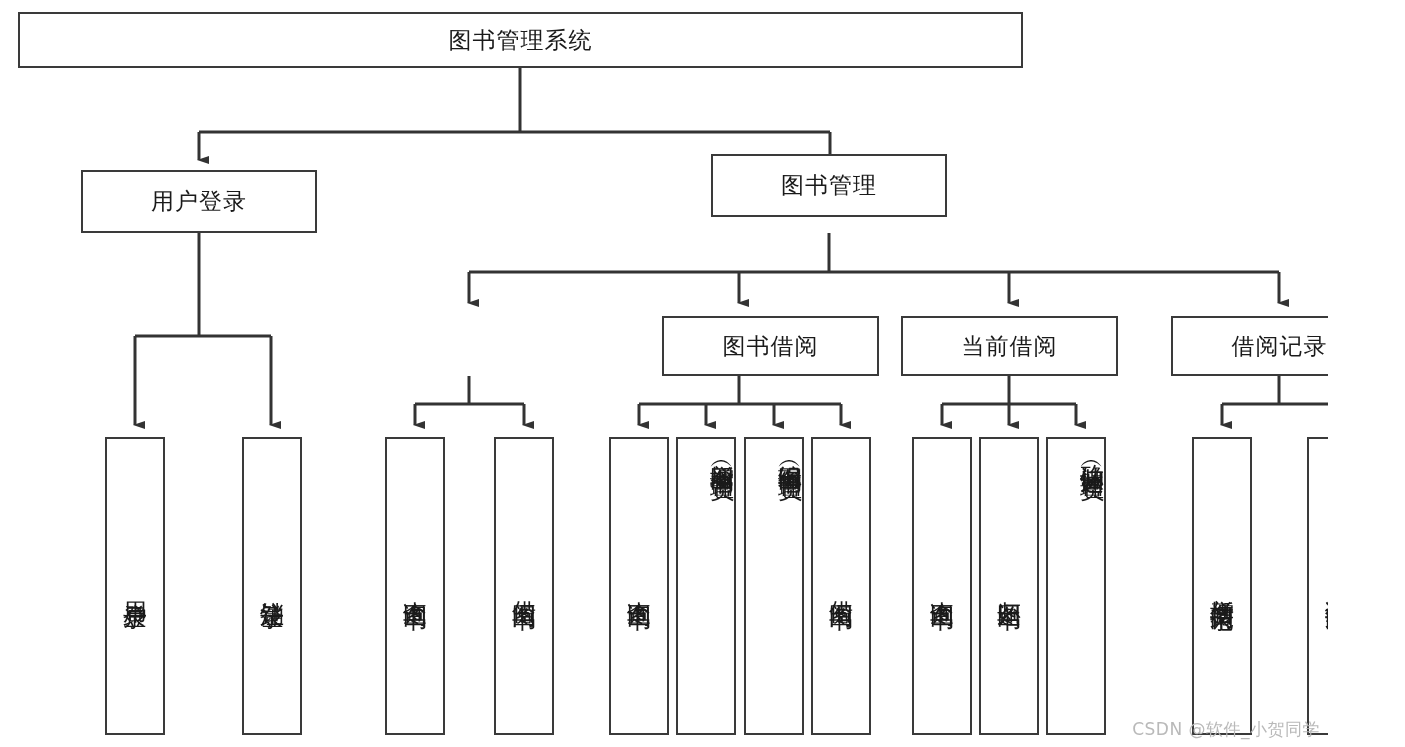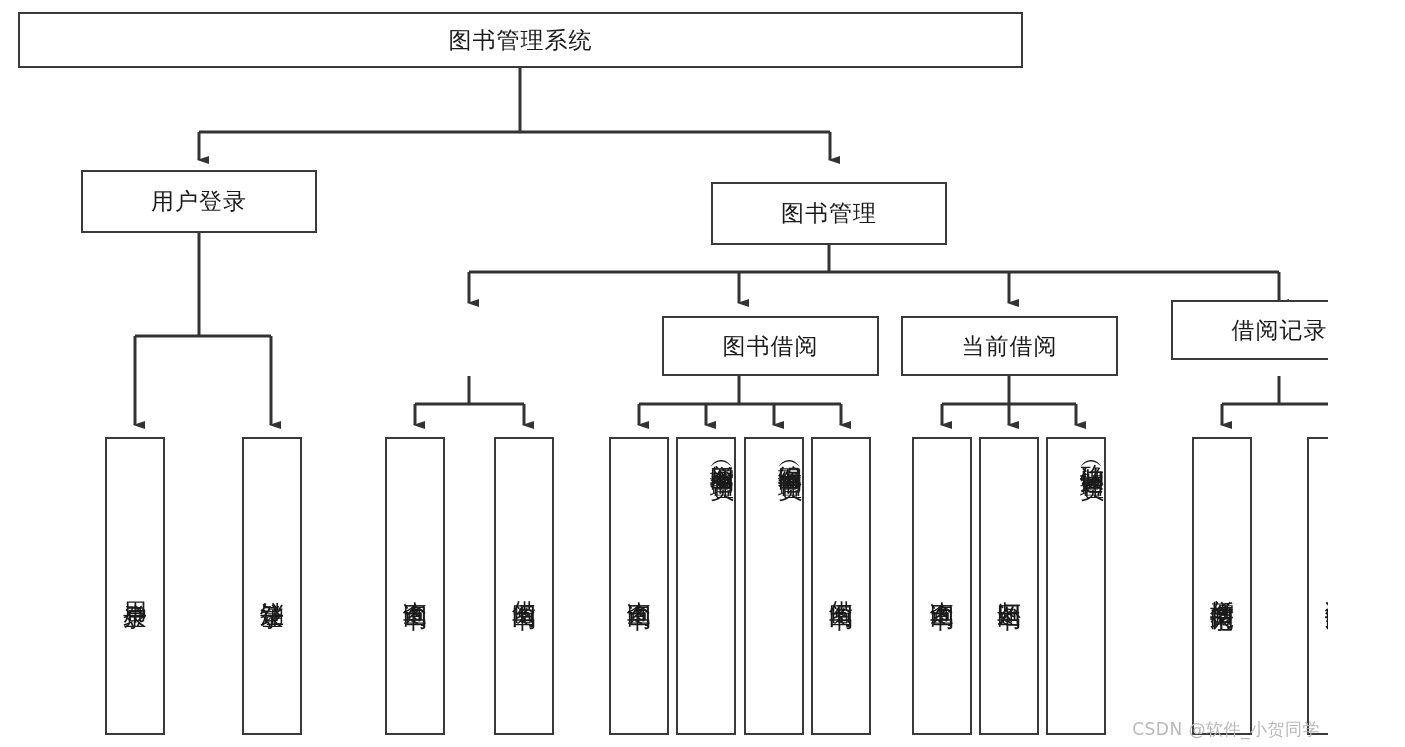--- a/index.html
+++ b/index.html
@@ -123,31 +123,31 @@
     </g>
   </svg>
 
   <div class="node h" style="left:18px; top:12px; width:1005px; height:56px;">
     <span class="node-label">图书管理系统</span>
   </div>
 
   <div class="node h" style="left:81px; top:170px; width:236px; height:63px;">
     <span class="node-label">用户登录</span>
   </div>
-  <div class="node h" style="left:711px; top:182px; width:236px; height:63px;">
+  <div class="node h" style="left:711px; top:154px; width:236px; height:63px;">
     <span class="node-label">图书管理</span>
   </div>
 
   <div class="node h" style="left:662px; top:316px; width:217px; height:60px;">
     <span class="node-label">图书借阅</span>
   </div>
   <div class="node h" style="left:901px; top:316px; width:217px; height:60px;justify-content:center;">
     <span class="node-label">当前借阅</span>
   </div>
-  <div class="node h" style="left:1171px; top:300px; width:217px; height:60px;">
+  <div class="node h" style="left:1171px; top:316px; width:217px; height:60px;">
     <span class="node-label">借阅记录</span>
   </div>
 
   <div class="node v center" style="left:105px; top:437px; width:60px; height:298px;">
     <span class="node-label">用户登录</span>
   </div>
   <div class="node v center" style="left:242px; top:437px; width:60px; height:298px;">
     <span class="node-label">注销登录</span>
   </div>
 

